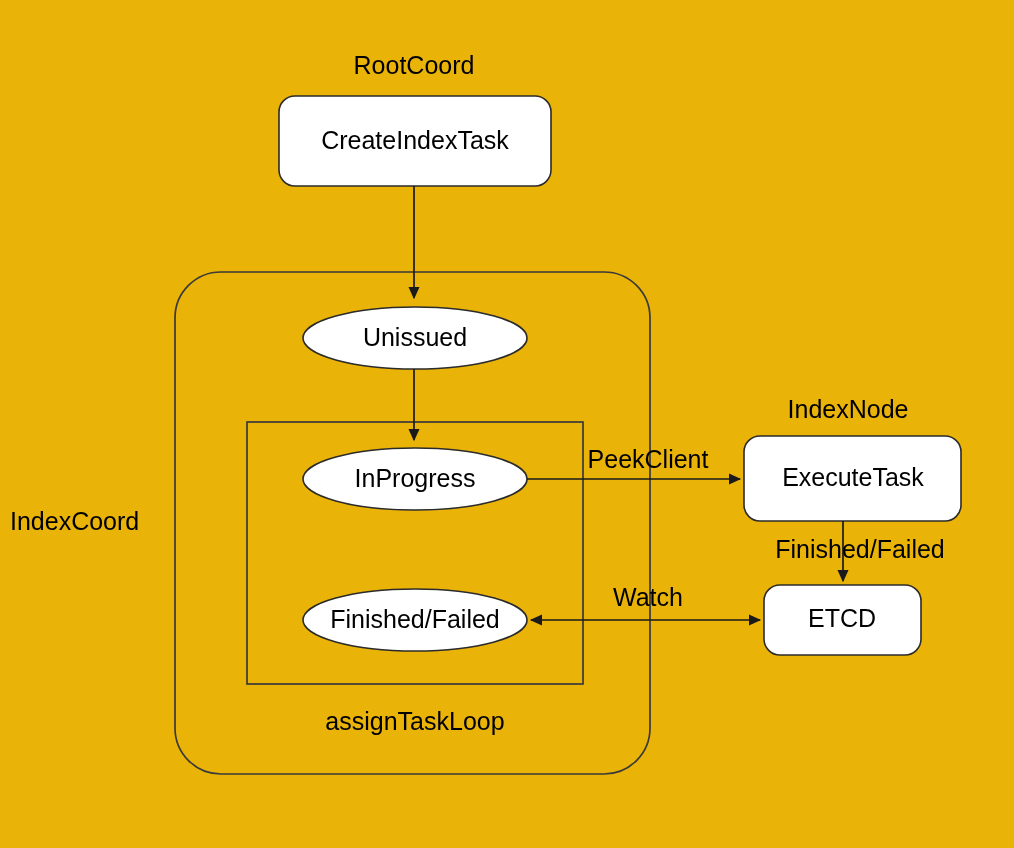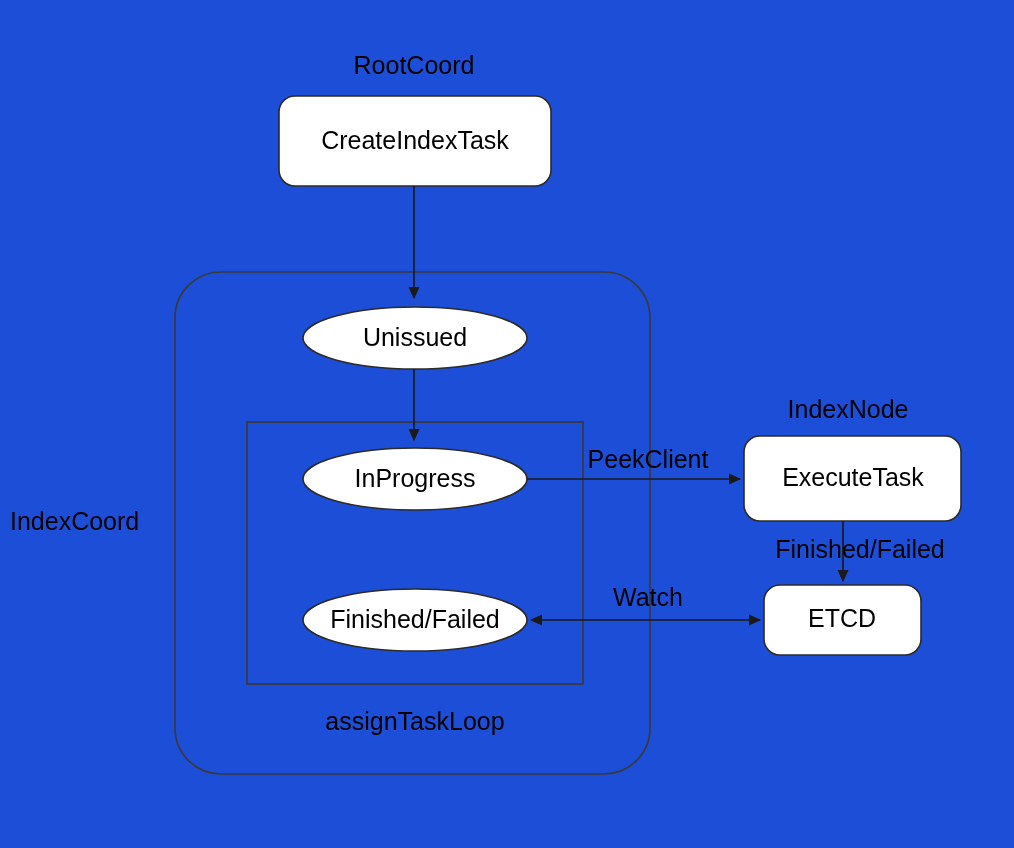--- a/index.html
+++ b/index.html
@@ -10,21 +10,21 @@
   body {
     width: 1014px;
     height: 848px;
     font-family: "Liberation Sans", sans-serif;
     overflow: hidden;
   }
   #diagram-root {
     position: relative;
     width: 1014px;
     height: 848px;
-    background: #1d4ed8;
+    background: #eab308;
   }
   svg.diagram-canvas {
     display: block;
     width: 1014px;
     height: 848px;
   }
   .shape-outline {
     fill: #ffffff;
     stroke: #2b2b2b;
     stroke-width: 1.6;

